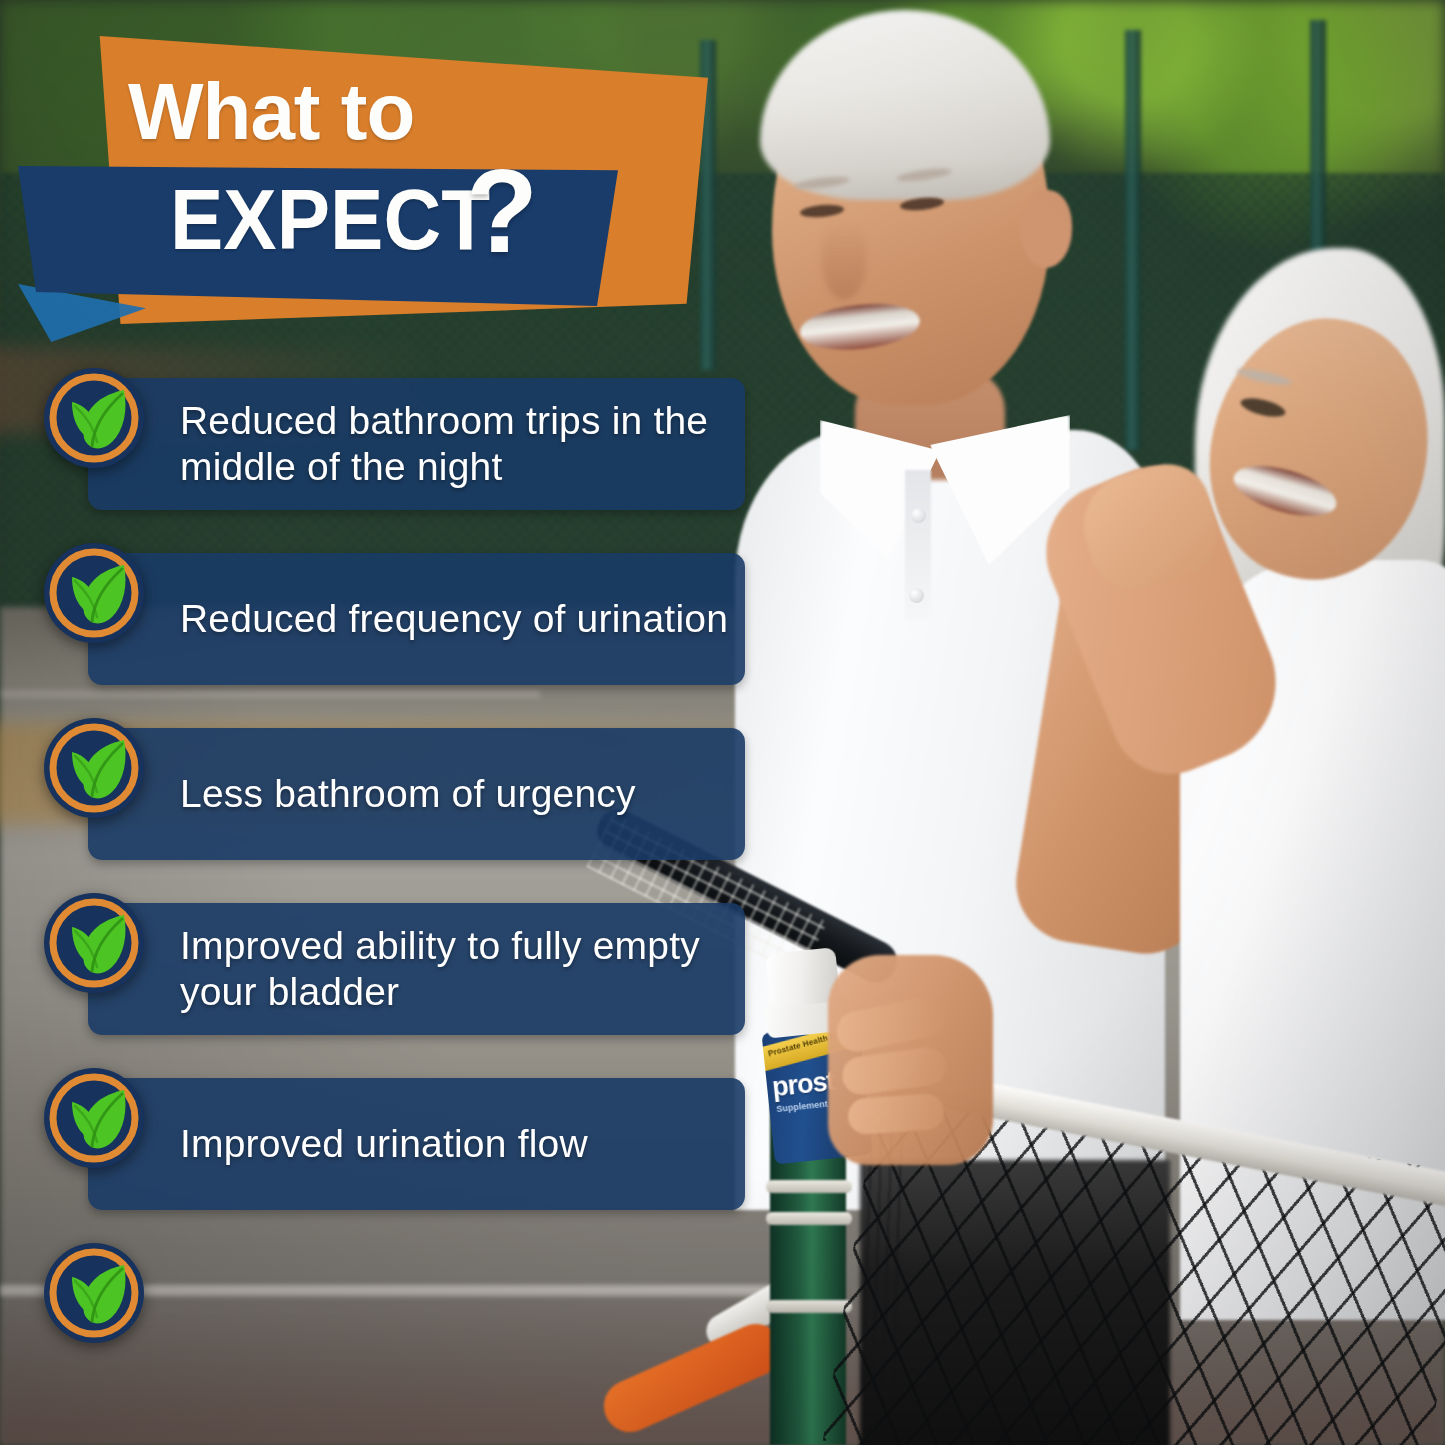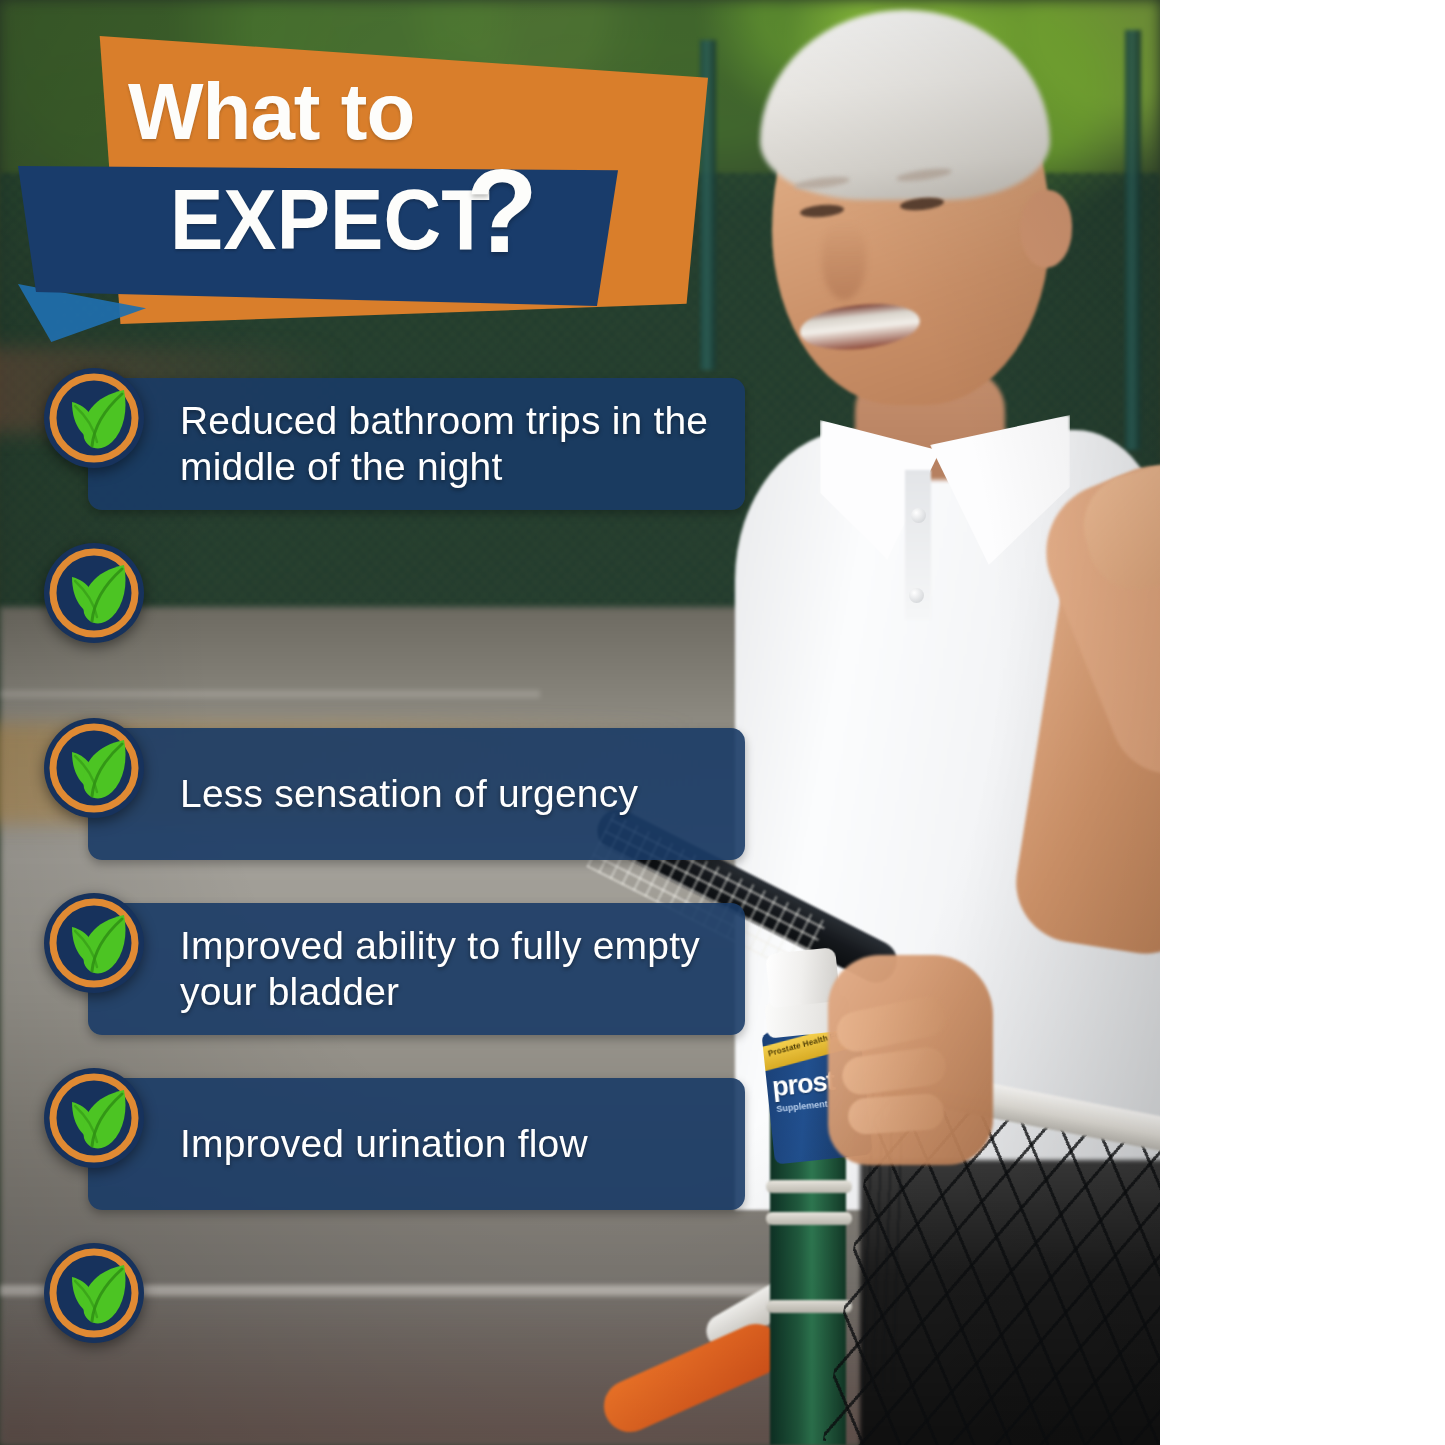--- a/index.html
+++ b/index.html
@@ -6,21 +6,21 @@
 
   html, body {
     width: 1445px;
     height: 1445px;
     overflow: hidden;
     font-family: "Liberation Sans", sans-serif;
   }
 
   #poster {
     position: relative;
-    width: 1160px;
+    width: 1445px;
     height: 1445px;
     overflow: hidden;
     background: #2b3b2a;
   }
 
   
   .bg-layer { position: absolute; inset: 0; }
 
   
   .bg-foliage {
@@ -562,35 +562,38 @@
         <circle cx="52" cy="52" r="41" fill="none" stroke="#e08a33" stroke-width="7"></circle>
         <path d="M30 36 C 30 62, 44 74, 56 76 C 56 54, 46 40, 30 36 Z" fill="#4cc423"></path>
         <path d="M82 24 C 52 30, 38 50, 42 72 C 46 84, 60 86, 70 76 C 82 64, 86 44, 82 24 Z" fill="#4cc423"></path>
         <path d="M80 28 C 62 44, 52 60, 50 80" fill="none" stroke="#2f8f14" stroke-width="3" stroke-linecap="round" opacity=".85"></path>
         <path d="M33 40 C 44 50, 52 62, 55 76" fill="none" stroke="#2f8f14" stroke-width="2.4" stroke-linecap="round" opacity=".55"></path>
       </svg>
     </div>
   </div>
 
   <div class="benefit-row">
+    <div class="benefit-bar">
+      <span class="benefit-text">Reduced frequency of urination</span>
+    </div>
     <div class="benefit-badge">
       <svg viewBox="0 0 104 104" width="104" height="104" aria-hidden="true">
         <circle cx="52" cy="52" r="50" fill="#17325c"></circle>
         <circle cx="52" cy="52" r="41" fill="none" stroke="#e08a33" stroke-width="7"></circle>
         <path d="M30 36 C 30 62, 44 74, 56 76 C 56 54, 46 40, 30 36 Z" fill="#4cc423"></path>
         <path d="M82 24 C 52 30, 38 50, 42 72 C 46 84, 60 86, 70 76 C 82 64, 86 44, 82 24 Z" fill="#4cc423"></path>
         <path d="M80 28 C 62 44, 52 60, 50 80" fill="none" stroke="#2f8f14" stroke-width="3" stroke-linecap="round" opacity=".85"></path>
         <path d="M33 40 C 44 50, 52 62, 55 76" fill="none" stroke="#2f8f14" stroke-width="2.4" stroke-linecap="round" opacity=".55"></path>
       </svg>
     </div>
   </div>
 
   <div class="benefit-row">
     <div class="benefit-bar">
-      <span class="benefit-text">Less sensation of urgency</span>
+      <span class="benefit-text">Less bathroom of urgency</span>
     </div>
     <div class="benefit-badge">
       <svg viewBox="0 0 104 104" width="104" height="104" aria-hidden="true">
         <circle cx="52" cy="52" r="50" fill="#17325c"></circle>
         <circle cx="52" cy="52" r="41" fill="none" stroke="#e08a33" stroke-width="7"></circle>
         <path d="M30 36 C 30 62, 44 74, 56 76 C 56 54, 46 40, 30 36 Z" fill="#4cc423"></path>
         <path d="M82 24 C 52 30, 38 50, 42 72 C 46 84, 60 86, 70 76 C 82 64, 86 44, 82 24 Z" fill="#4cc423"></path>
         <path d="M80 28 C 62 44, 52 60, 50 80" fill="none" stroke="#2f8f14" stroke-width="3" stroke-linecap="round" opacity=".85"></path>
         <path d="M33 40 C 44 50, 52 62, 55 76" fill="none" stroke="#2f8f14" stroke-width="2.4" stroke-linecap="round" opacity=".55"></path>
       </svg>

